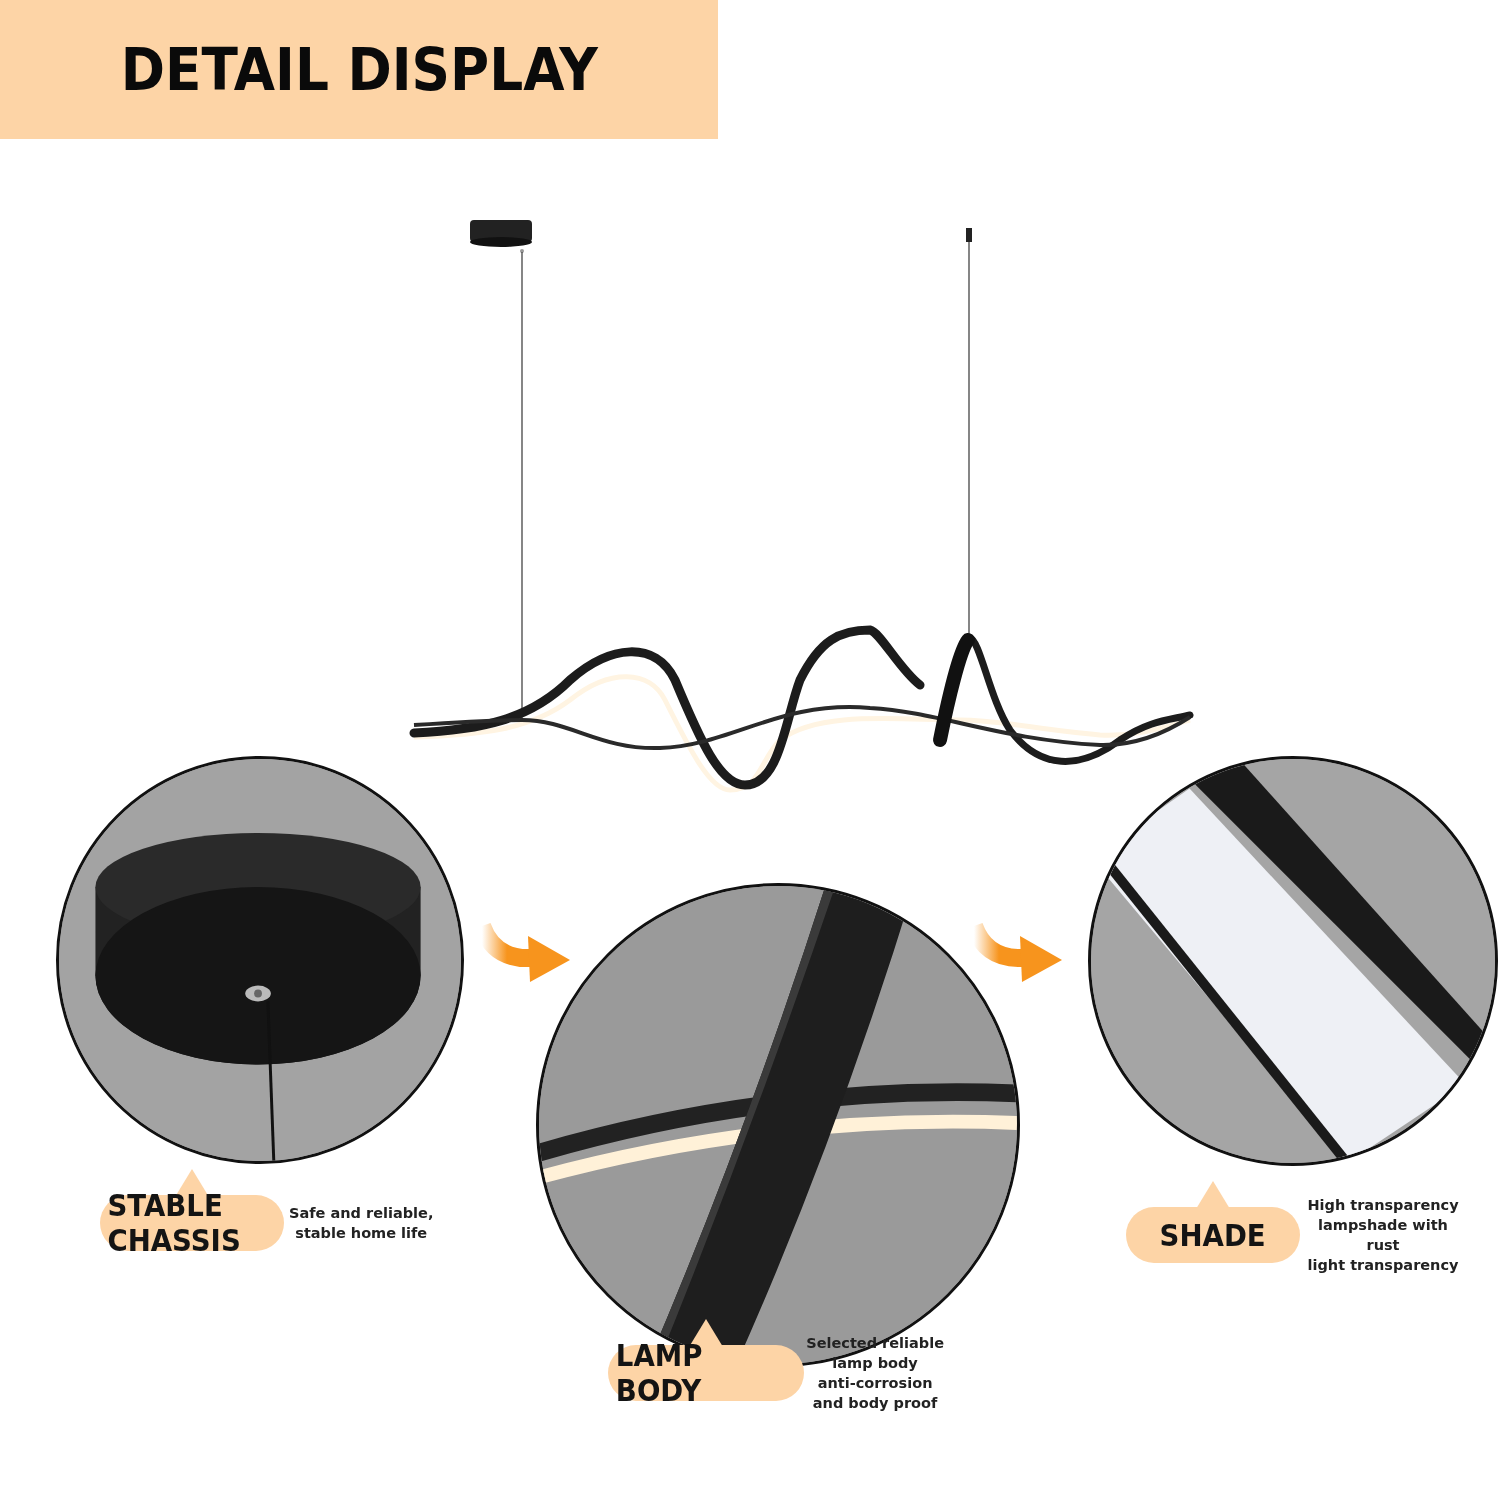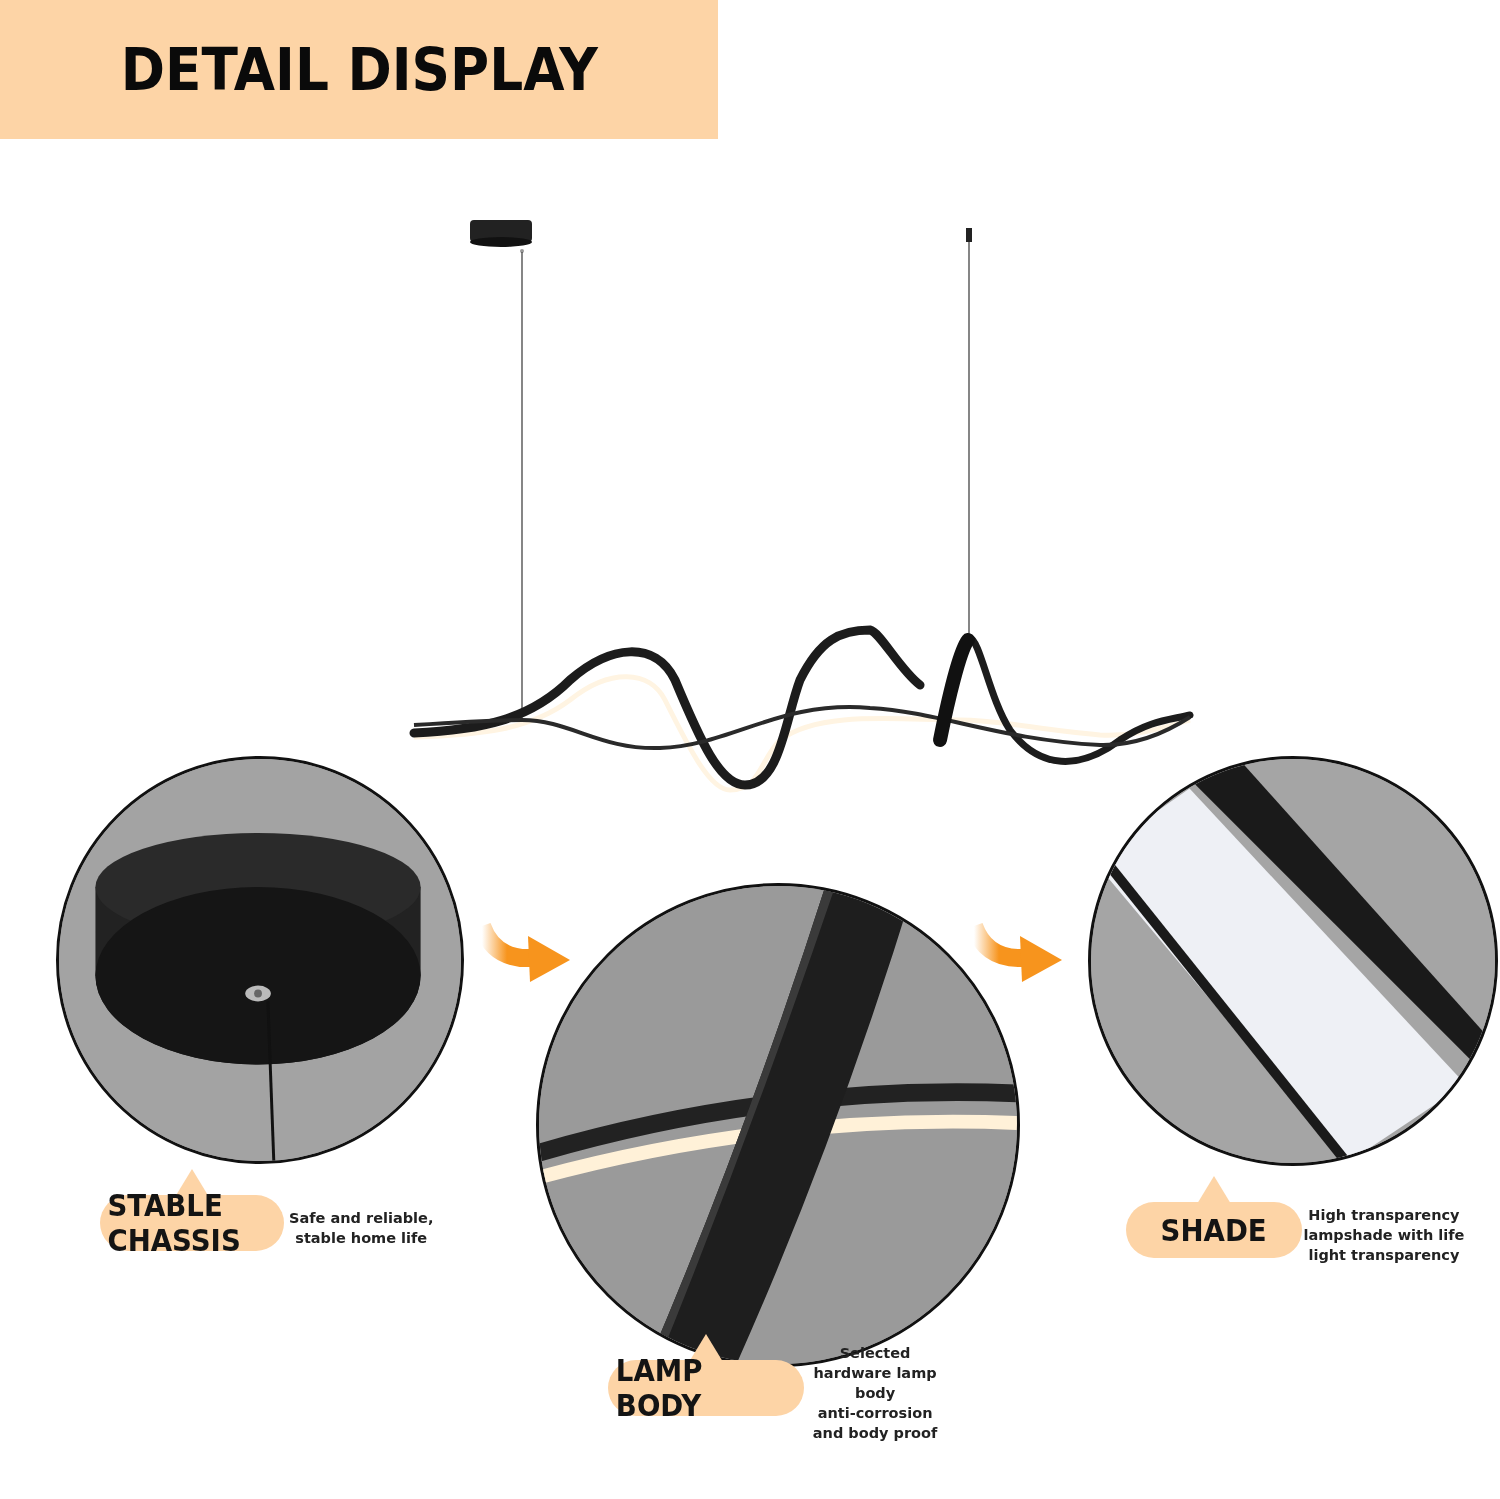--- a/index.html
+++ b/index.html
@@ -12,21 +12,21 @@
     .c2 { left: 536px; top: 883px; width: 484px; height: 484px; }
     .c3 { left: 1088px; top: 756px; width: 410px; height: 410px; }
     .circle svg { position: absolute; left: 0; top: 0; width: 100%; height: 100%; }
     .arrow { position: absolute; width: 100px; height: 80px; }
     .a1 { left: 474px; top: 912px; }
     .a2 { left: 966px; top: 912px; }
     .callout { position: absolute; display: flex; flex-direction: row; align-items: center; }
     .pill { position: relative; background: #fdd4a6; border-radius: 28px; height: 56px; display: flex; align-items: center; justify-content: center; }
     .pill::before { content: ""; position: absolute; left: 50%; top: -26px; transform: translateX(-50%); width: 0; height: 0; border-left: 17px solid transparent; border-right: 17px solid transparent; border-bottom: 28px solid #fdd4a6; }
     .pill span { font-weight: bold; font-size: 30px; color: #141414; transform: scaleX(0.92); display: inline-block; }
-    .desc { margin-top: 10px; font-weight: bold; font-size: 14.5px; color: #222; text-align: center; line-height: 20px; }
+    .desc { font-weight: bold; font-size: 14.5px; color: #222; text-align: center; line-height: 20px; }
     .callout-1 { left: 100px; top: 1195px; width: 338px; }
     .callout-1 .pill { width: 338px; }
     .callout-2 { left: 608px; top: 1333px; width: 338px; }
     .callout-2 .pill { width: 338px; }
     .callout-3 { left: 1126px; top: 1195px; width: 340px; }
     .callout-3 .pill { width: 340px; }
   </style>
 </head>
 <body>
 
@@ -116,26 +116,26 @@
   <div class="desc">
     <span>Safe and reliable, stable home life</span>
   </div>
 </div>
 
 <div class="callout callout-2">
   <div class="pill">
     <span>LAMP BODY</span>
   </div>
   <div class="desc">
-    <div>Selected hardware lamp body</div>
+    <div>Selected reliable lamp body</div>
     <div>anti-corrosion and body proof</div>
   </div>
 </div>
 
 <div class="callout callout-3">
   <div class="pill">
     <span>SHADE</span>
   </div>
   <div class="desc">
-    <div>High transparency lampshade with life</div>
+    <div>High transparency lampshade with rust</div>
     <div>light transparency</div>
   </div>
 </div>
 
 </body></html>

